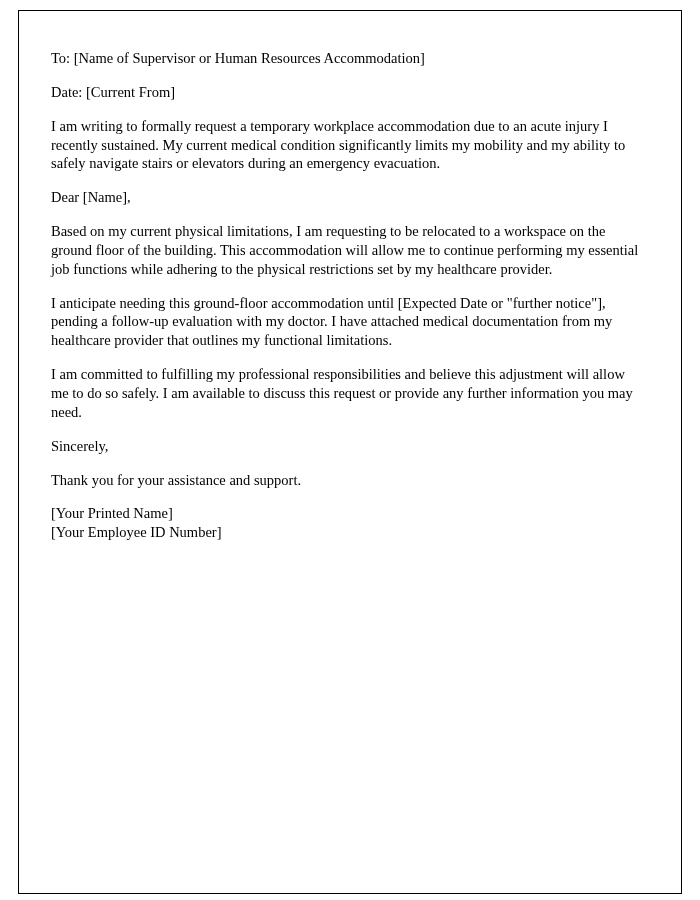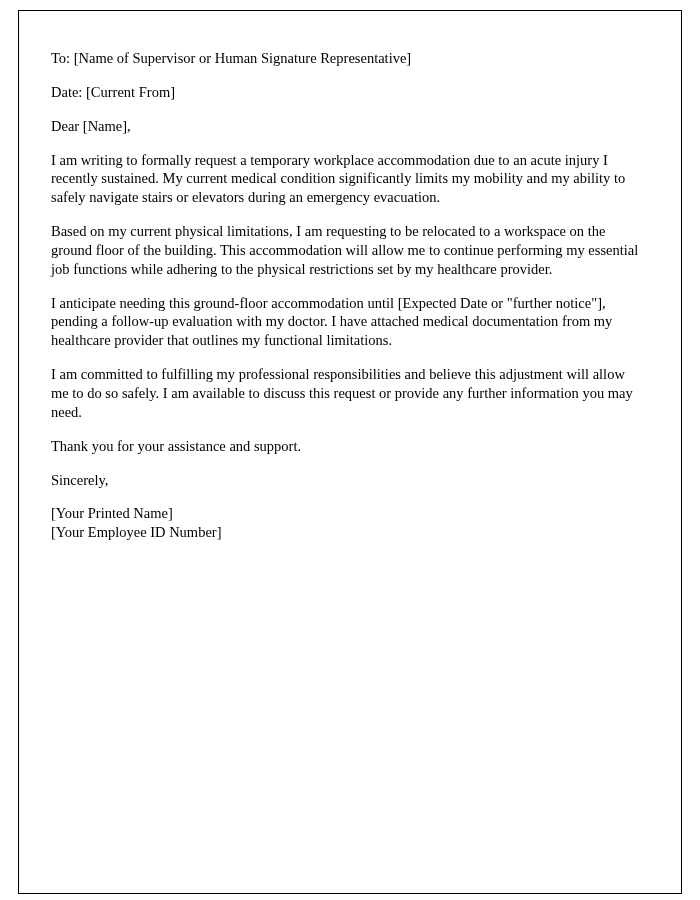--- a/index.html
+++ b/index.html
@@ -28,26 +28,26 @@
     margin: 0;
   }
   .sig-block {
     margin-bottom: 27px;
   }
 </style>
 </head>
 <body>
 
 <div class="page">
-  <p>To: [Name of Supervisor or Human Signature Representative]</p>
+  <p>To: [Name of Supervisor or Human Resources Accommodation]</p>
   <p>Date: [Current From]</p>
+  <p>I am writing to formally request a temporary workplace accommodation due to an acute injury I recently sustained. My current medical condition significantly limits my mobility and my ability to safely navigate stairs or elevators during an emergency evacuation.</p>
   <p>Dear [Name],</p>
-  <p>I am writing to formally request a temporary workplace accommodation due to an acute injury I recently sustained. My current medical condition significantly limits my mobility and my ability to safely navigate stairs or elevators during an emergency evacuation.</p>
   <p>Based on my current physical limitations, I am requesting to be relocated to a workspace on the ground floor of the building. This accommodation will allow me to continue performing my essential job functions while adhering to the physical restrictions set by my healthcare provider.</p>
   <p>I anticipate needing this ground-floor accommodation until [Expected Date or "further notice"], pending a follow-up evaluation with my doctor. I have attached medical documentation from my healthcare provider that outlines my functional limitations.</p>
   <p>I am committed to fulfilling my professional responsibilities and believe this adjustment will allow me to do so safely. I am available to discuss this request or provide any further information you may need.</p>
+  <p>Sincerely,</p>
   <p>Thank you for your assistance and support.</p>
-  <p>Sincerely,</p>
   <div class="sig-block">
     <p>[Your Printed Name]</p>
     <p>[Your Employee ID Number]</p>
   </div>
 </div>
 
 </body></html>

